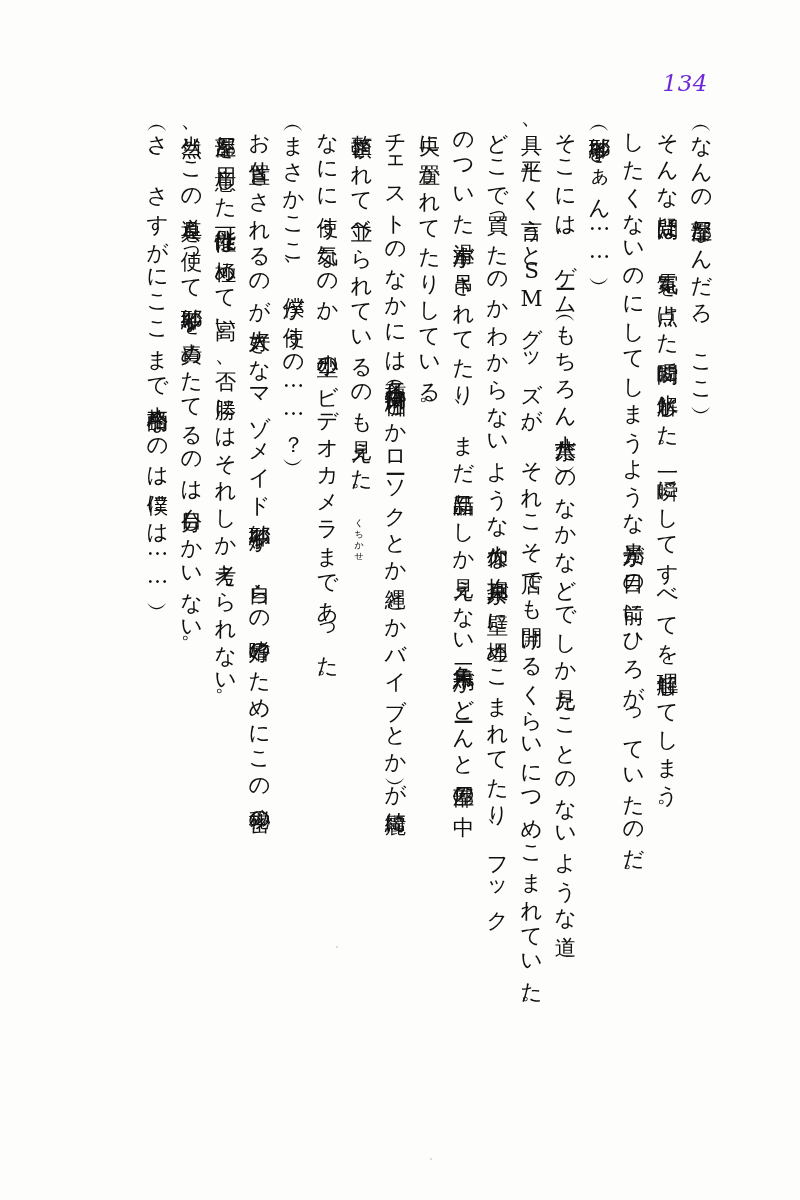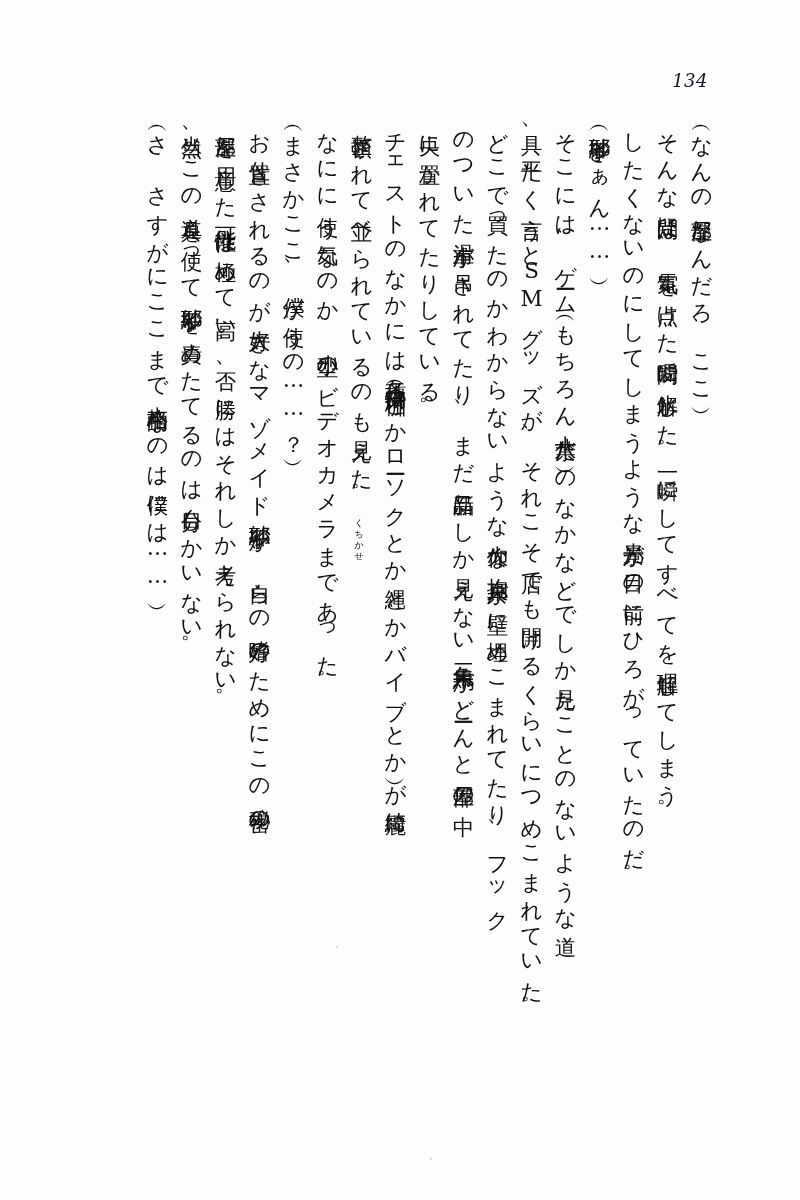--- a/index.html
+++ b/index.html
@@ -18,25 +18,25 @@
     position: relative;
     width: 800px;
     height: 1200px;
     background: #fdfdfc;
   }
   
   .page-number {
     position: absolute;
     top: 70px;
     right: 92px;
-    font-size: 18px;
+    font-size: 23px;
     font-family: "DejaVu Serif", "Liberation Serif", serif;
     font-style: italic;
     letter-spacing: 0.5px;
-    color: #0f172a;
+    color: #6d28d9;
   }
   
   .tategaki {
     position: absolute;
     top: 118px;
     right: 88px;
     left: 70px;
     height: 1010px;
     display: flex;
     flex-direction: row-reverse;

